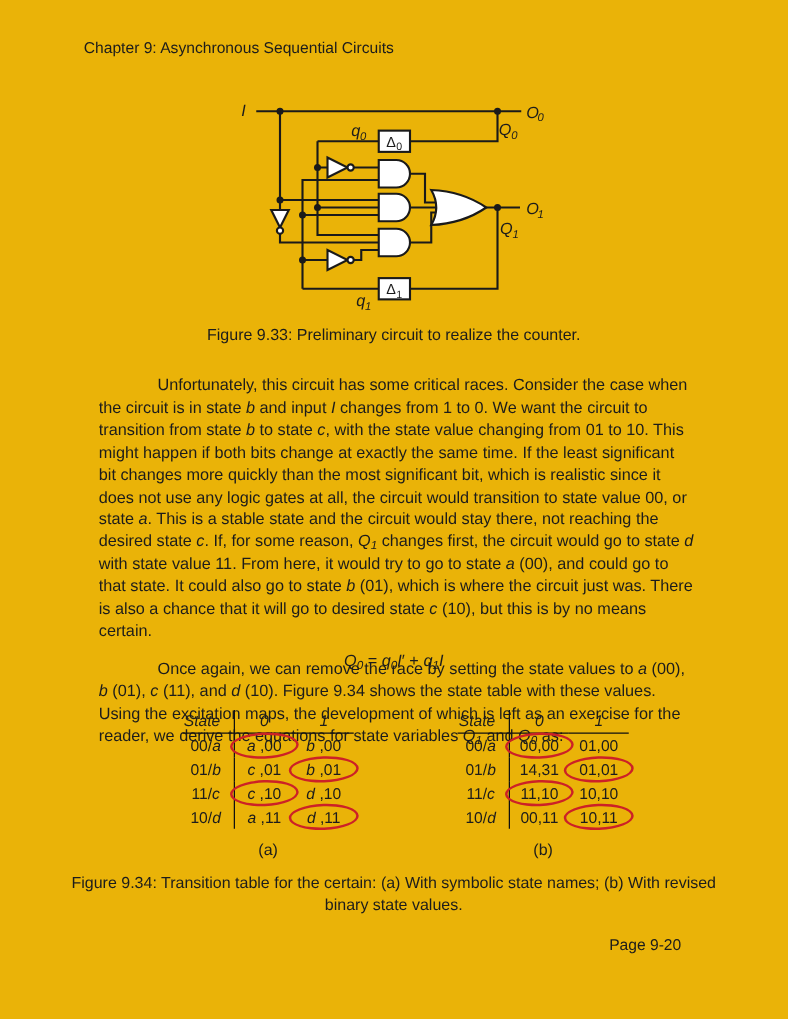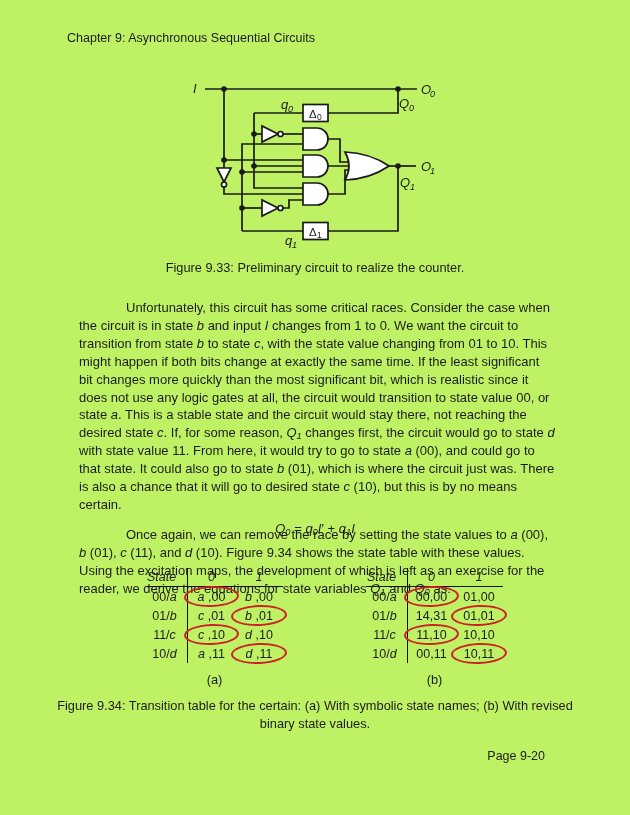--- a/index.html
+++ b/index.html
@@ -1,17 +1,17 @@
 <!DOCTYPE html>
 <html style="--red: #cc2127;"><head>
 <meta charset="utf-8">
 <style>
   html,body{margin:0;padding:0;background:#e8e8e8;}
   .page{
-    position:relative;width:630px;height:815px;background:#bef264;
+    position:relative;width:630px;height:815px;background:#eab308;
     font-family:"Liberation Sans",sans-serif;color:#1c1c1c;overflow:hidden;
     margin:0 auto;
   }
   .hdr{position:absolute;left:67px;top:31px;font-size:12.5px;}
   .circuit{position:absolute;left:185px;top:76px;width:265px;height:177px;}
   .circuit .wire{stroke:#1a1a1a;stroke-width:1.7;fill:none;}
   .circuit .gate{stroke:#1a1a1a;stroke-width:1.7;fill:#ffffff;}
   .circuit .dot{fill:#1a1a1a;}
   .circuit .lbl{font:italic 13px "Liberation Sans",sans-serif;fill:#1c1c1c;}
   .circuit .sublbl{font:italic 9px "Liberation Sans",sans-serif;fill:#1c1c1c;}

